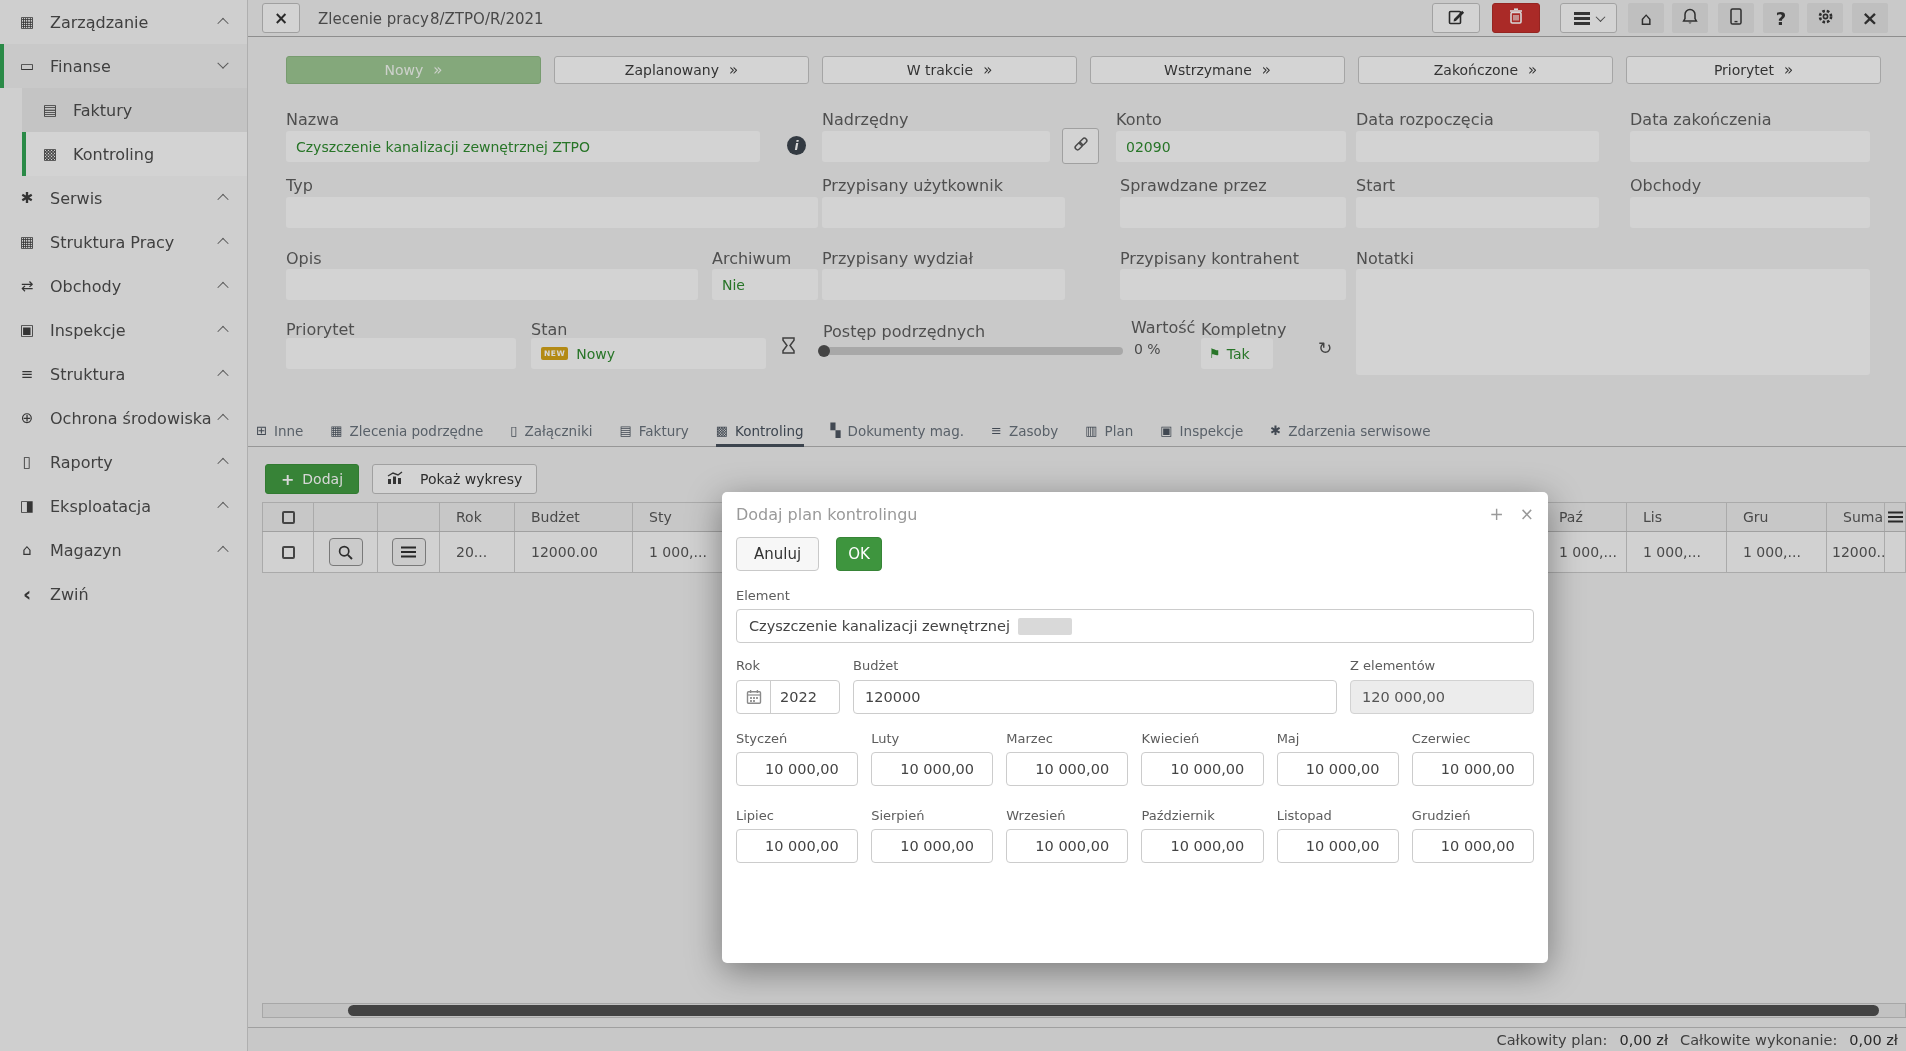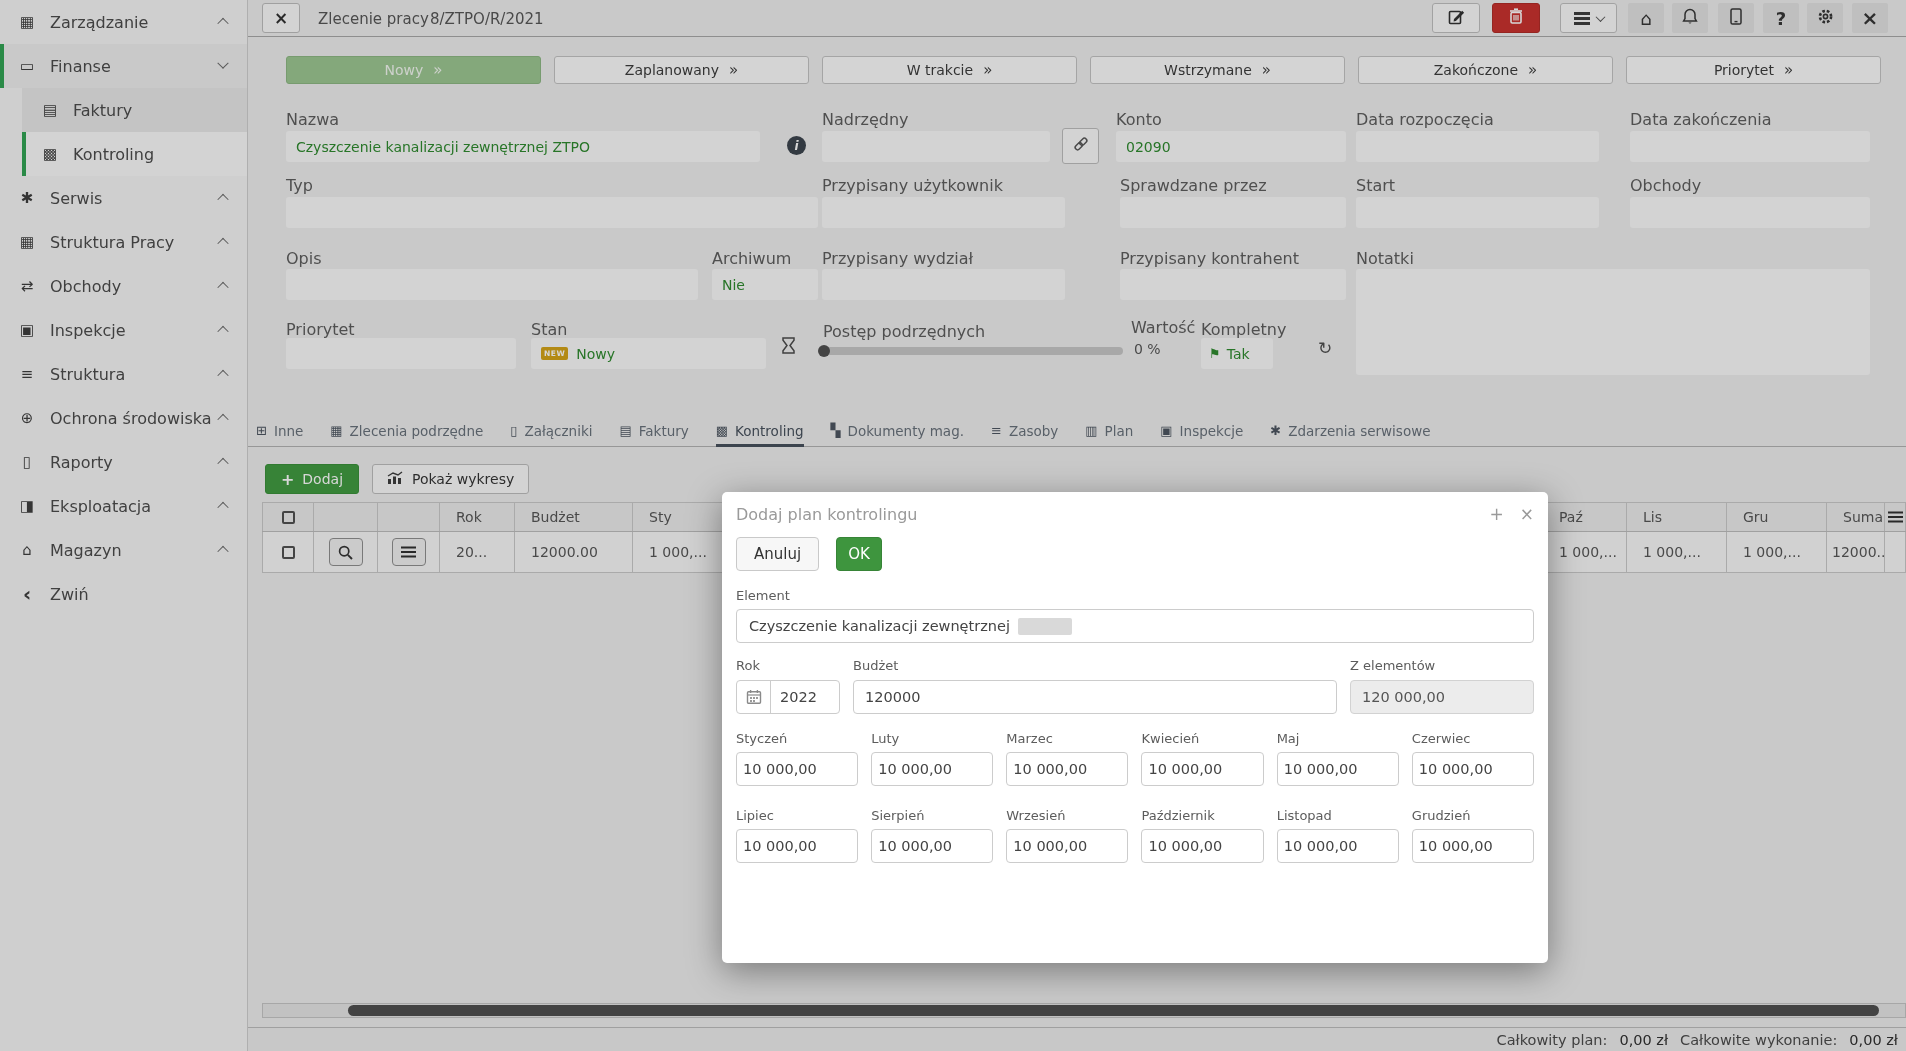--- a/index.html
+++ b/index.html
@@ -66,21 +66,21 @@
   
   #tabsrow { position:absolute; left:248px; top:412px; width:1658px; height:35px; border-bottom:1px solid #b3b3b3; }
   #tabs { position:absolute; left:8px; top:5px; display:flex; gap:27px; }
   .tab { height:30px; display:flex; align-items:center; gap:7px; font-size:13.5px; color:#67707a; border-bottom:3px solid transparent; cursor:pointer; white-space:nowrap; }
   .tab .tic { font-size:13px; color:#4b545f; }
   .tab.active { color:#454f5b; border-bottom-color:#454f5b; }
 
   
   #btn-add { position:absolute; left:265px; top:464px; width:94px; height:30px; background:#3f9b3f; border:1px solid #389038; border-radius:3px; color:#fff; font-size:14px; display:flex; align-items:center; justify-content:center; gap:8px; cursor:pointer; }
   #btn-add .plus { font-size:16px; font-weight:bold; }
-  #btn-charts { position:absolute; left:372px; top:464px; height:30px; padding:0 14px; background:#fbfbfb; border:1px solid #bdbdbd; border-radius:3px; color:#333; font-size:14px; display:flex; align-items:center; gap:9px; cursor:pointer; }
+  #btn-charts { position:absolute; left:372px; top:464px; height:30px; padding:0 14px; background:#fbfbfb; border:1px solid #bdbdbd; border-radius:3px; color:#333; font-size:14px; display:flex; align-items:center; gap:17px; cursor:pointer; }
   #table { position:absolute; left:262px; top:502px; width:1644px; }
   .trow { display:flex; width:100%; }
   .thead { height:30px; background:#ececec; border-top:1px solid #c9c9c9; border-bottom:1px solid #bdbdbd; }
   .tdata { height:41px; background:#f8f8f8; border-bottom:1px solid #c9c9c9; cursor:pointer;text-align:center; }
   .tc { flex:none; border-right:1px solid #c9c9c9; display:flex; align-items:center; padding-left:16px; font-size:14px; color:#555; overflow:hidden; white-space:nowrap; }
   .tc.first { border-left:1px solid #c9c9c9; }
   .tc.center { justify-content:center; padding-left:0; }
   .tc.spacer { flex:1; }
   .cbx { width:13px; height:13px; border:2px solid #4f4f4f; border-radius:2px; background:transparent; cursor:pointer; }
   .row-btn { width:34px; height:28px; background:#f1f1f1; border:1px solid #8f8f8f; border-radius:4px; display:flex; align-items:center; justify-content:center; cursor:pointer; }
@@ -112,21 +112,21 @@
   .cal-seg { width:34px; border-right:1px solid #ccc; display:flex; align-items:center; justify-content:center; cursor:pointer; }
   .rok-val { align-self:center; padding-left:9px; font-size:14.5px; color:#444; }
   .g-budzet { flex:1; }
   .m-input { height:34px; border:1px solid #ccc; border-radius:4px; display:flex; align-items:center; padding-left:11px; font-size:14.5px; color:#444; }
   .g-zelem { width:184px; }
   .m-input.readonly { background:#ececec; border-color:#d2d2d2; color:#555; }
   .m-row3 { margin-top:13px; display:flex; gap:13px; }
   .m-btn { height:30px; padding:0 13px; background:#fbfbfb; border:1px solid #c9c9c9; border-radius:4px; font-size:14px; color:#333; display:flex; align-items:center; gap:8px; cursor:pointer; }
   .m-months { margin-top:17px; display:grid; grid-template-columns:repeat(6,1fr); column-gap:13px; row-gap:22px; }
   .mg .mlabel { font-size:13px; color:#5c5c5c; margin-bottom:6px; }
-  .mg .mi { height:34px; border:1px solid #ccc; border-radius:4px; display:flex; align-items:center; padding-left:6px; font-size:14.5px; color:#444; }
+  .mg .mi { height:34px; border:1px solid #ccc; border-radius:4px; display:flex; align-items:center; padding-left:28px; font-size:14.5px; color:#444; }
 </style>
 </head>
 <body>
 
 <div id="app">
 
   <aside id="sidebar">
     <div id="sb-items">
         <div class="sbitem">
           <span class="ic">▦</span>

